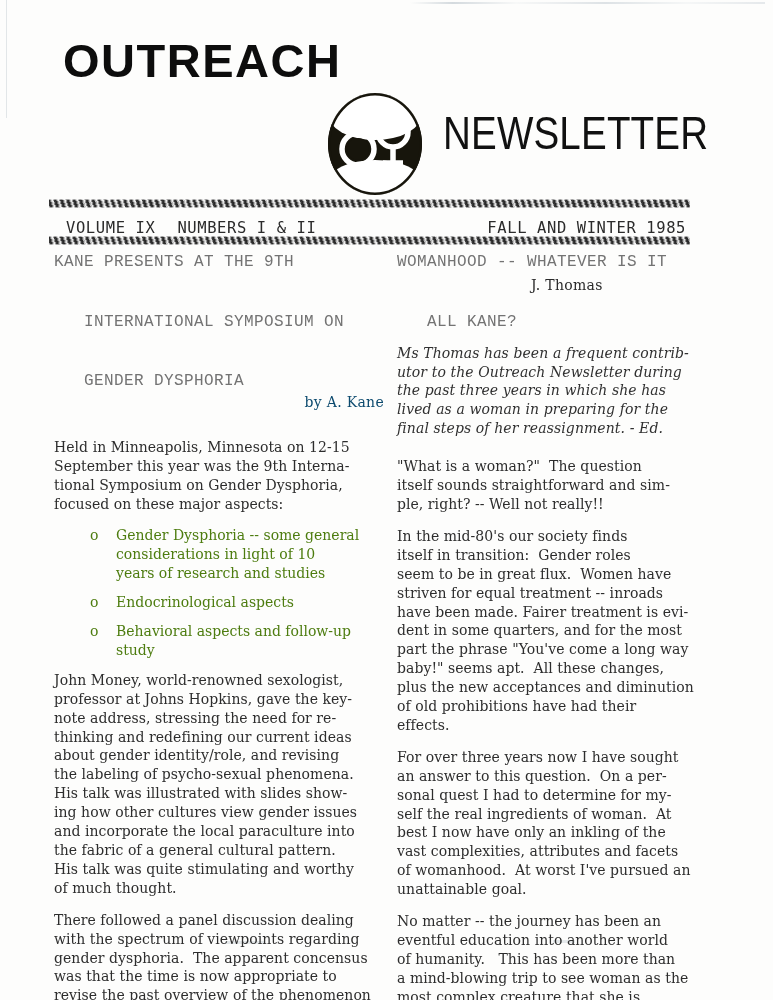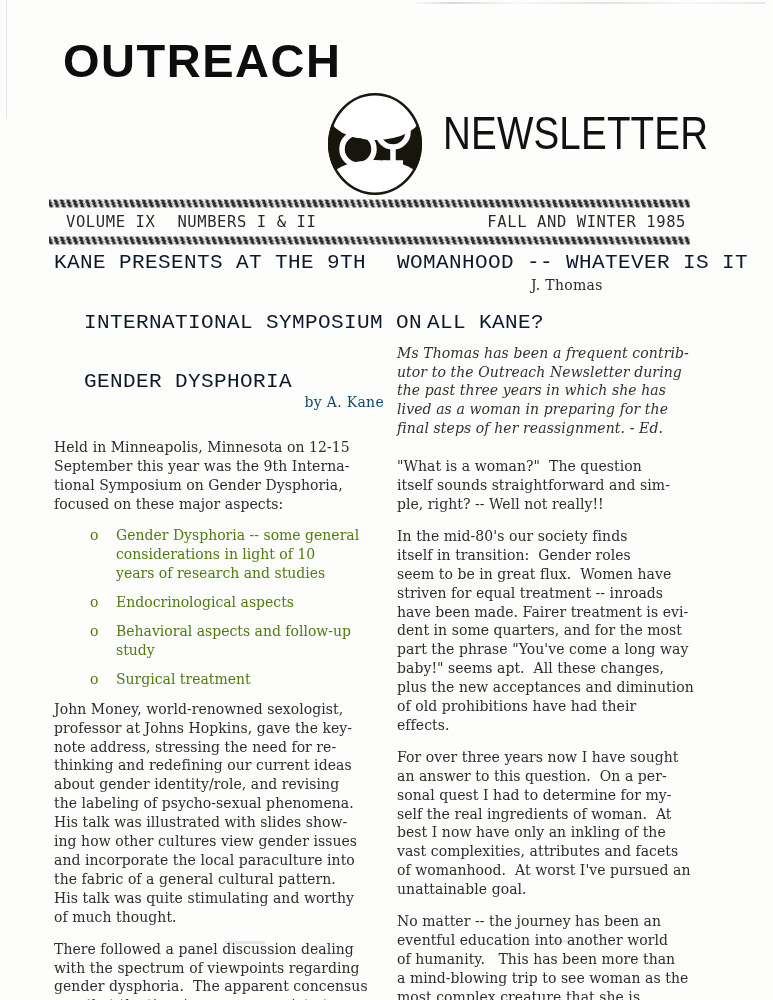--- a/index.html
+++ b/index.html
@@ -100,21 +100,21 @@
       rgba(255,255,255,0) 1.5px,
       rgba(0,0,0,.10) 4.5px,
       rgba(255,255,255,0) 7.5px,
       rgba(255,255,255,.85) 9px);
   }
   .rope-top { top: 199px; }
   .rope-bottom { top: 236px; }
 
   .volume-line {
     position: absolute;
-    left: 49px; top: 211px;
+    left: 49px; top: 217px;
     width: 641px;
     height: 22px;
     display: flex;
     align-items: center;
     justify-content: space-between;
     font-family: "DejaVu Sans Mono", monospace;
     font-size: 15.5px;
     letter-spacing: 0.6px;
     color: #2b2b2b;
   }
@@ -130,24 +130,24 @@
   }
   .col {
     position: absolute;
     top: 0;
   }
   .col-left  { left: 54px;  width: 330px; }
   .col-right { left: 397px; width: 330px; }
 
   .headline {
     font-family: "Liberation Mono", monospace;
-    font-size: 21px;
+    font-size: 16px;
     line-height: 19.6px;
     letter-spacing: 0.4px;
-    color: #0f172a;
+    color: #737373;
     white-space: pre;
   }
   .headline .indent { padding-left: 30px; display: block; margin-top: 40px; }
 
   .byline {
     font-family: "DejaVu Serif", serif;
     font-size: 14px;
     color: #0c4a6e;
     letter-spacing: 0.3px;
     text-align: right;
@@ -281,21 +281,20 @@
       <p class="body-text para" style="margin-top:28px;">Held in Minneapolis, Minnesota on 12-15
 September this year was the 9th Interna-
 tional Symposium on Gender Dysphoria,
 focused on these major aspects:</p>
 
       <div class="bullets">
         <div class="bullet-item"><span class="marker">o</span><span>Gender Dysphoria -- some general</span><span class="cont">considerations in light of 10
 years of research and studies</span></div>
         <div class="bullet-item"><span class="marker">o</span><span>Endocrinological aspects</span></div>
         <div class="bullet-item"><span class="marker">o</span><span>Behavioral aspects and follow-up</span><span class="cont">study</span></div>
-        <div class="bullet-item"><span class="marker">o</span><span>Surgical treatment</span></div>
       </div>
 
       <p class="body-text para">John Money, world-renowned sexologist,
 professor at Johns Hopkins, gave the key-
 note address, stressing the need for re-
 thinking and redefining our current ideas
 about gender identity/role, and revising
 the labeling of psycho-sexual phenomena.
 His talk was illustrated with slides show-
 ing how other cultures view gender issues

